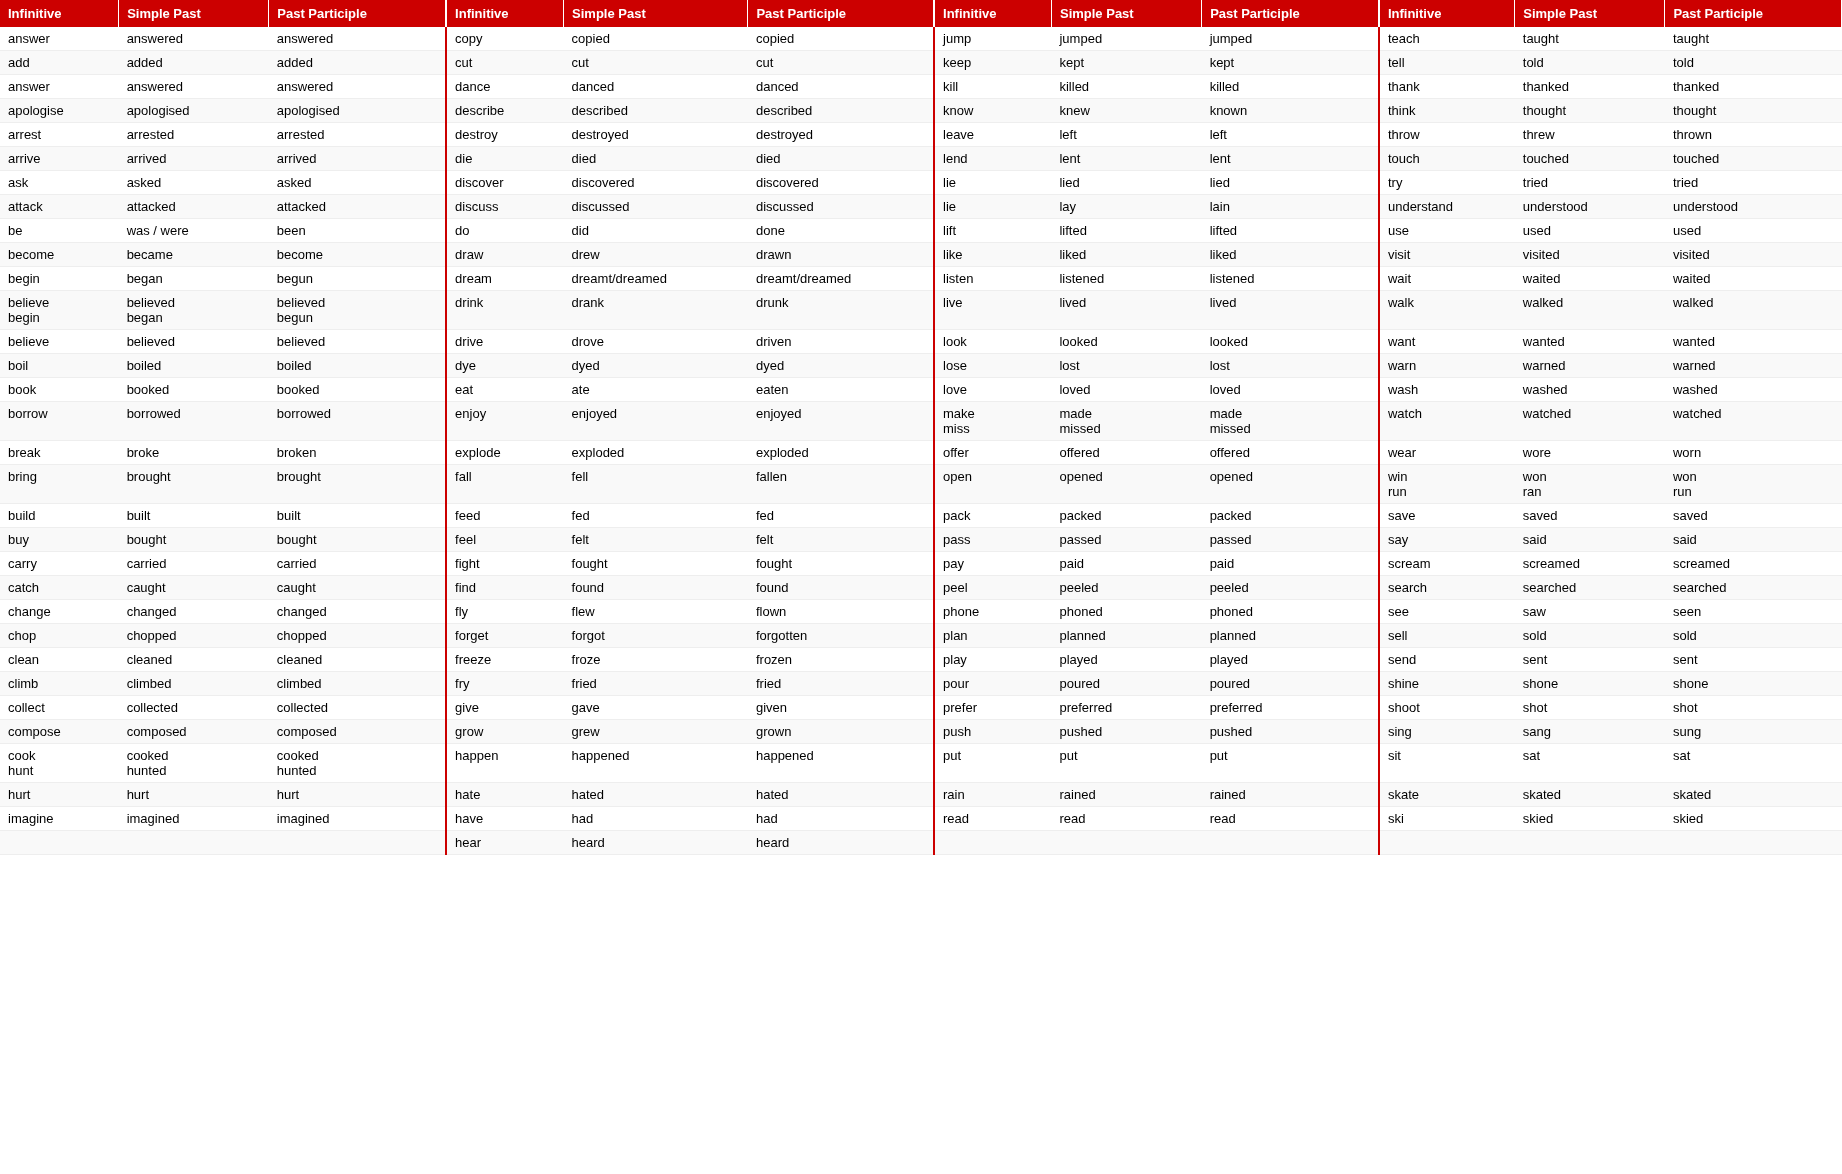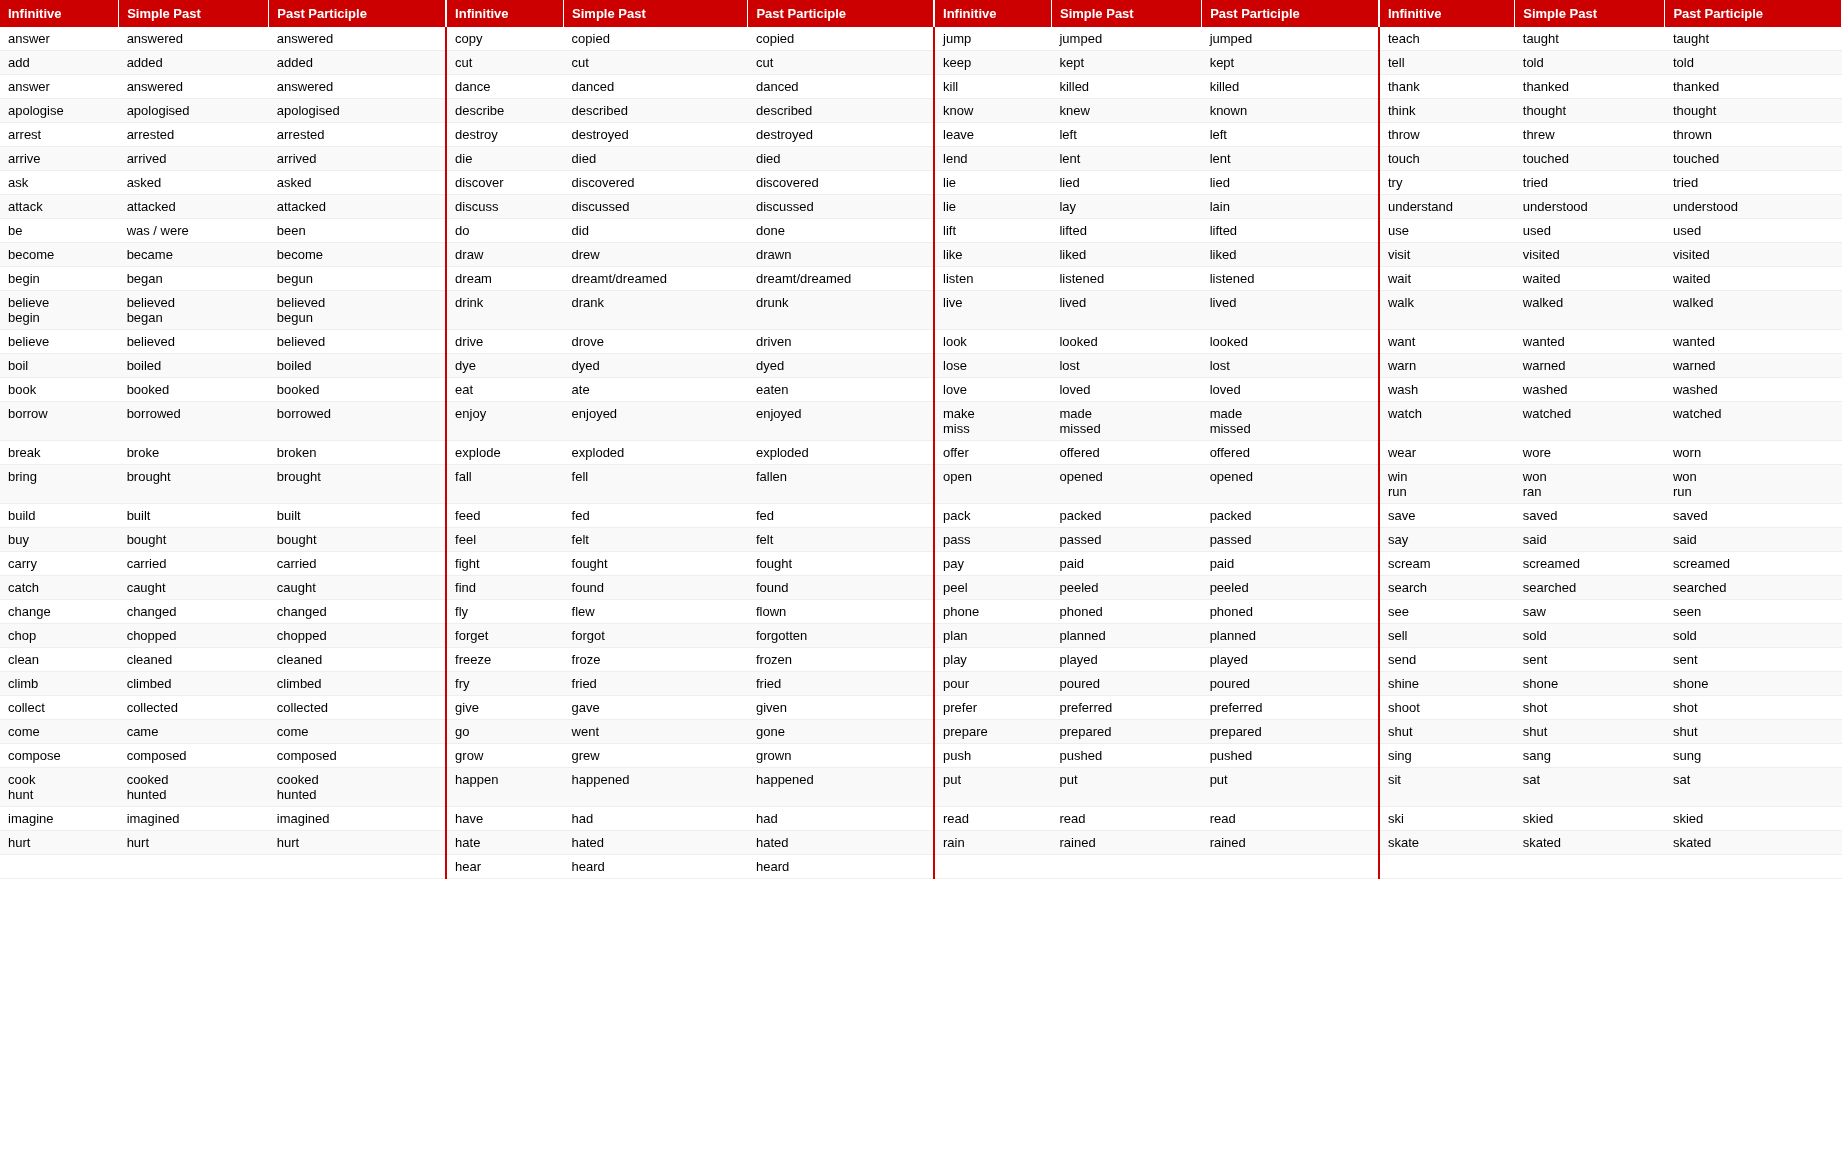--- a/index.html
+++ b/index.html
@@ -426,34 +426,20 @@
         <td style="white-space: pre-wrap;">gave</td>
         <td style="white-space: pre-wrap; margin-top: 28px;">given</td>
         <td class="col-group" style="white-space: pre-wrap;">prefer</td>
         <td style="white-space: pre-wrap;">preferred</td>
         <td style="white-space: pre-wrap;">preferred</td>
         <td class="col-group" style="white-space: pre-wrap;">shoot</td>
         <td style="white-space: pre-wrap;">shot</td>
         <td style="white-space: pre-wrap;">shot</td>
       </tr>
       <tr>
-        <td style="white-space: pre-wrap;">come</td>
-        <td style="white-space: pre-wrap;">came</td>
-        <td style="white-space: pre-wrap;">come</td>
-        <td class="col-group" style="white-space: pre-wrap;">go</td>
-        <td style="white-space: pre-wrap;">went</td>
-        <td style="white-space: pre-wrap;">gone</td>
-        <td class="col-group" style="white-space: pre-wrap;">prepare</td>
-        <td style="white-space: pre-wrap;">prepared</td>
-        <td style="white-space: pre-wrap;">prepared</td>
-        <td class="col-group" style="white-space: pre-wrap;">shut</td>
-        <td style="white-space: pre-wrap;">shut</td>
-        <td style="white-space: pre-wrap;">shut</td>
-      </tr>
-      <tr>
         <td style="white-space: pre-wrap;">compose</td>
         <td style="white-space: pre-wrap;">composed</td>
         <td style="white-space: pre-wrap;">composed</td>
         <td class="col-group" style="white-space: pre-wrap;">grow</td>
         <td style="white-space: pre-wrap;">grew</td>
         <td style="white-space: pre-wrap;">grown</td>
         <td class="col-group" style="white-space: pre-wrap;">push</td>
         <td style="white-space: pre-wrap;">pushed</td>
         <td style="white-space: pre-wrap;">pushed</td>
         <td class="col-group" style="white-space: pre-wrap;">sing</td>
@@ -471,48 +457,48 @@
         <td style="white-space: pre-wrap;">happened</td>
         <td style="white-space: pre-wrap;">happened</td>
         <td class="col-group" style="white-space: pre-wrap;">put</td>
         <td style="white-space: pre-wrap;">put</td>
         <td style="white-space: pre-wrap;">put</td>
         <td class="col-group" style="white-space: pre-wrap;">sit</td>
         <td style="white-space: pre-wrap;">sat</td>
         <td style="white-space: pre-wrap;">sat</td>
       </tr>
       <tr>
+        <td style="white-space: pre-wrap;">hurt</td>
+        <td style="white-space: pre-wrap;">hurt</td>
+        <td style="white-space: pre-wrap;">hurt</td>
+        <td class="col-group" style="white-space: pre-wrap;">hate</td>
+        <td style="white-space: pre-wrap;">hated</td>
+        <td style="white-space: pre-wrap;">hated</td>
+        <td class="col-group" style="white-space: pre-wrap;">rain</td>
+        <td style="white-space: pre-wrap;">rained</td>
+        <td style="white-space: pre-wrap;">rained</td>
+        <td class="col-group" style="white-space: pre-wrap;">skate</td>
+        <td style="white-space: pre-wrap;">skated</td>
+        <td style="white-space: pre-wrap;">skated</td>
+      </tr>
+      <tr>
         <td style="white-space: pre-wrap;">imagine</td>
         <td style="white-space: pre-wrap;">imagined</td>
         <td style="white-space: pre-wrap;">imagined</td>
         <td class="col-group" style="white-space: pre-wrap;">have</td>
         <td style="white-space: pre-wrap;">had</td>
         <td style="white-space: pre-wrap;">had</td>
         <td class="col-group" style="white-space: pre-wrap;">read</td>
         <td style="white-space: pre-wrap;">read</td>
         <td style="white-space: pre-wrap;">read</td>
         <td class="col-group" style="white-space: pre-wrap;">ski</td>
         <td style="white-space: pre-wrap;">skied</td>
         <td style="white-space: pre-wrap;">skied</td>
       </tr>
       <tr>
-        <td style="white-space: pre-wrap;">hurt</td>
-        <td style="white-space: pre-wrap;">hurt</td>
-        <td style="white-space: pre-wrap;">hurt</td>
-        <td class="col-group" style="white-space: pre-wrap;">hate</td>
-        <td style="white-space: pre-wrap;">hated</td>
-        <td style="white-space: pre-wrap;">hated</td>
-        <td class="col-group" style="white-space: pre-wrap;">rain</td>
-        <td style="white-space: pre-wrap;">rained</td>
-        <td style="white-space: pre-wrap;">rained</td>
-        <td class="col-group" style="white-space: pre-wrap;">skate</td>
-        <td style="white-space: pre-wrap;">skated</td>
-        <td style="white-space: pre-wrap;">skated</td>
-      </tr>
-      <tr>
         <td style="white-space: pre-wrap;"></td>
         <td style="white-space: pre-wrap;"></td>
         <td style="white-space: pre-wrap;"></td>
         <td class="col-group" style="white-space: pre-wrap;">hear</td>
         <td style="white-space: pre-wrap;">heard</td>
         <td style="white-space: pre-wrap;">heard</td>
         <td class="col-group" style="white-space: pre-wrap;"></td>
         <td style="white-space: pre-wrap;"></td>
         <td style="white-space: pre-wrap;"></td>
         <td class="col-group" style="white-space: pre-wrap;"></td>

